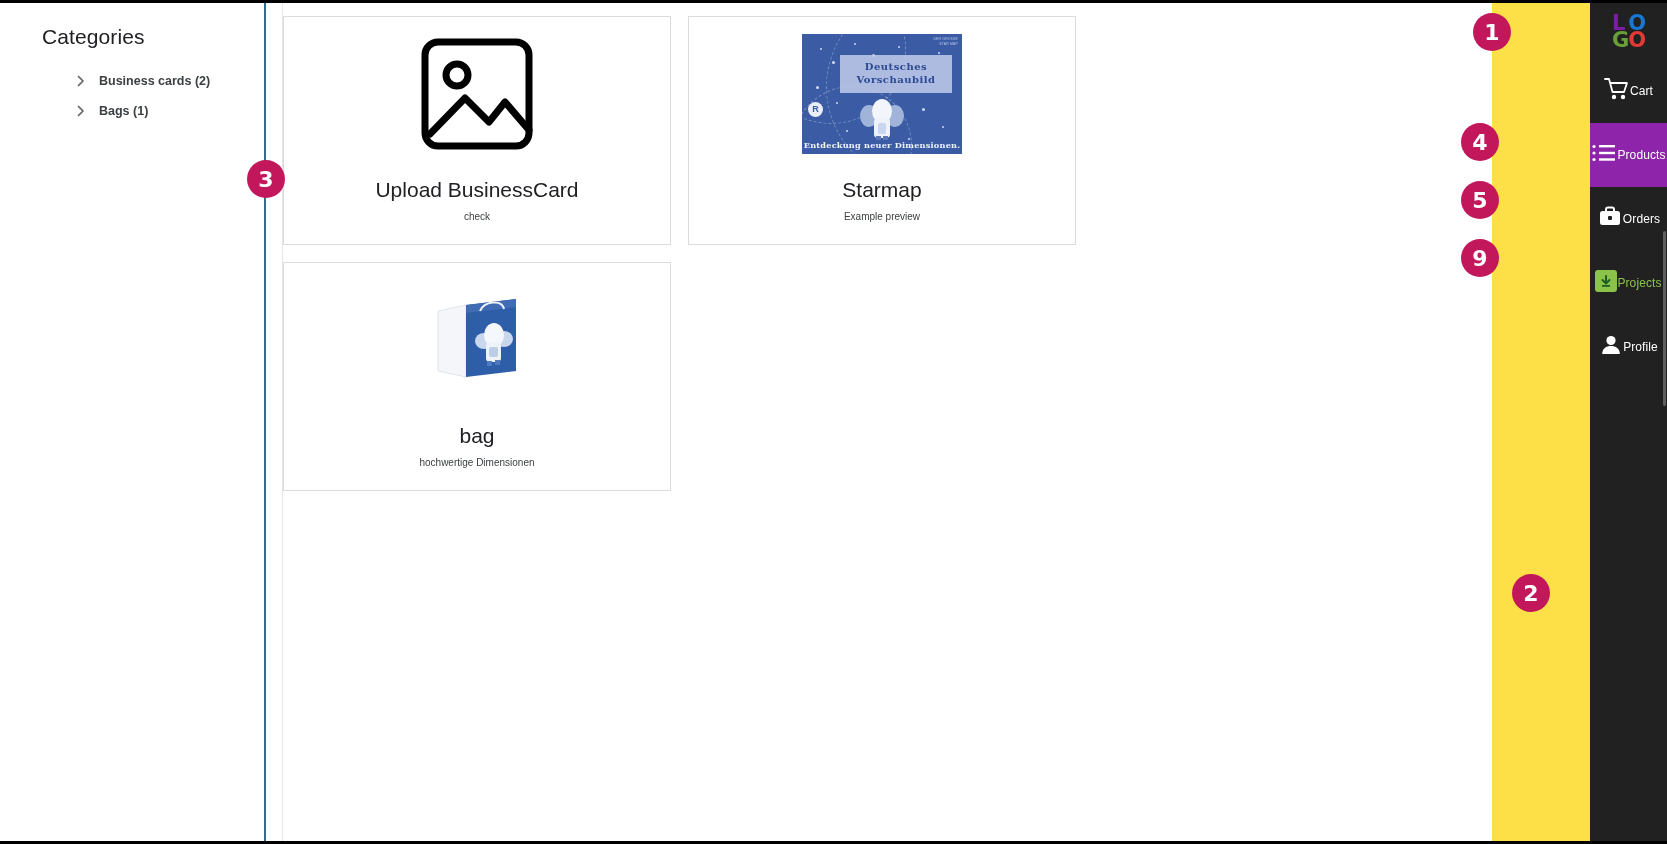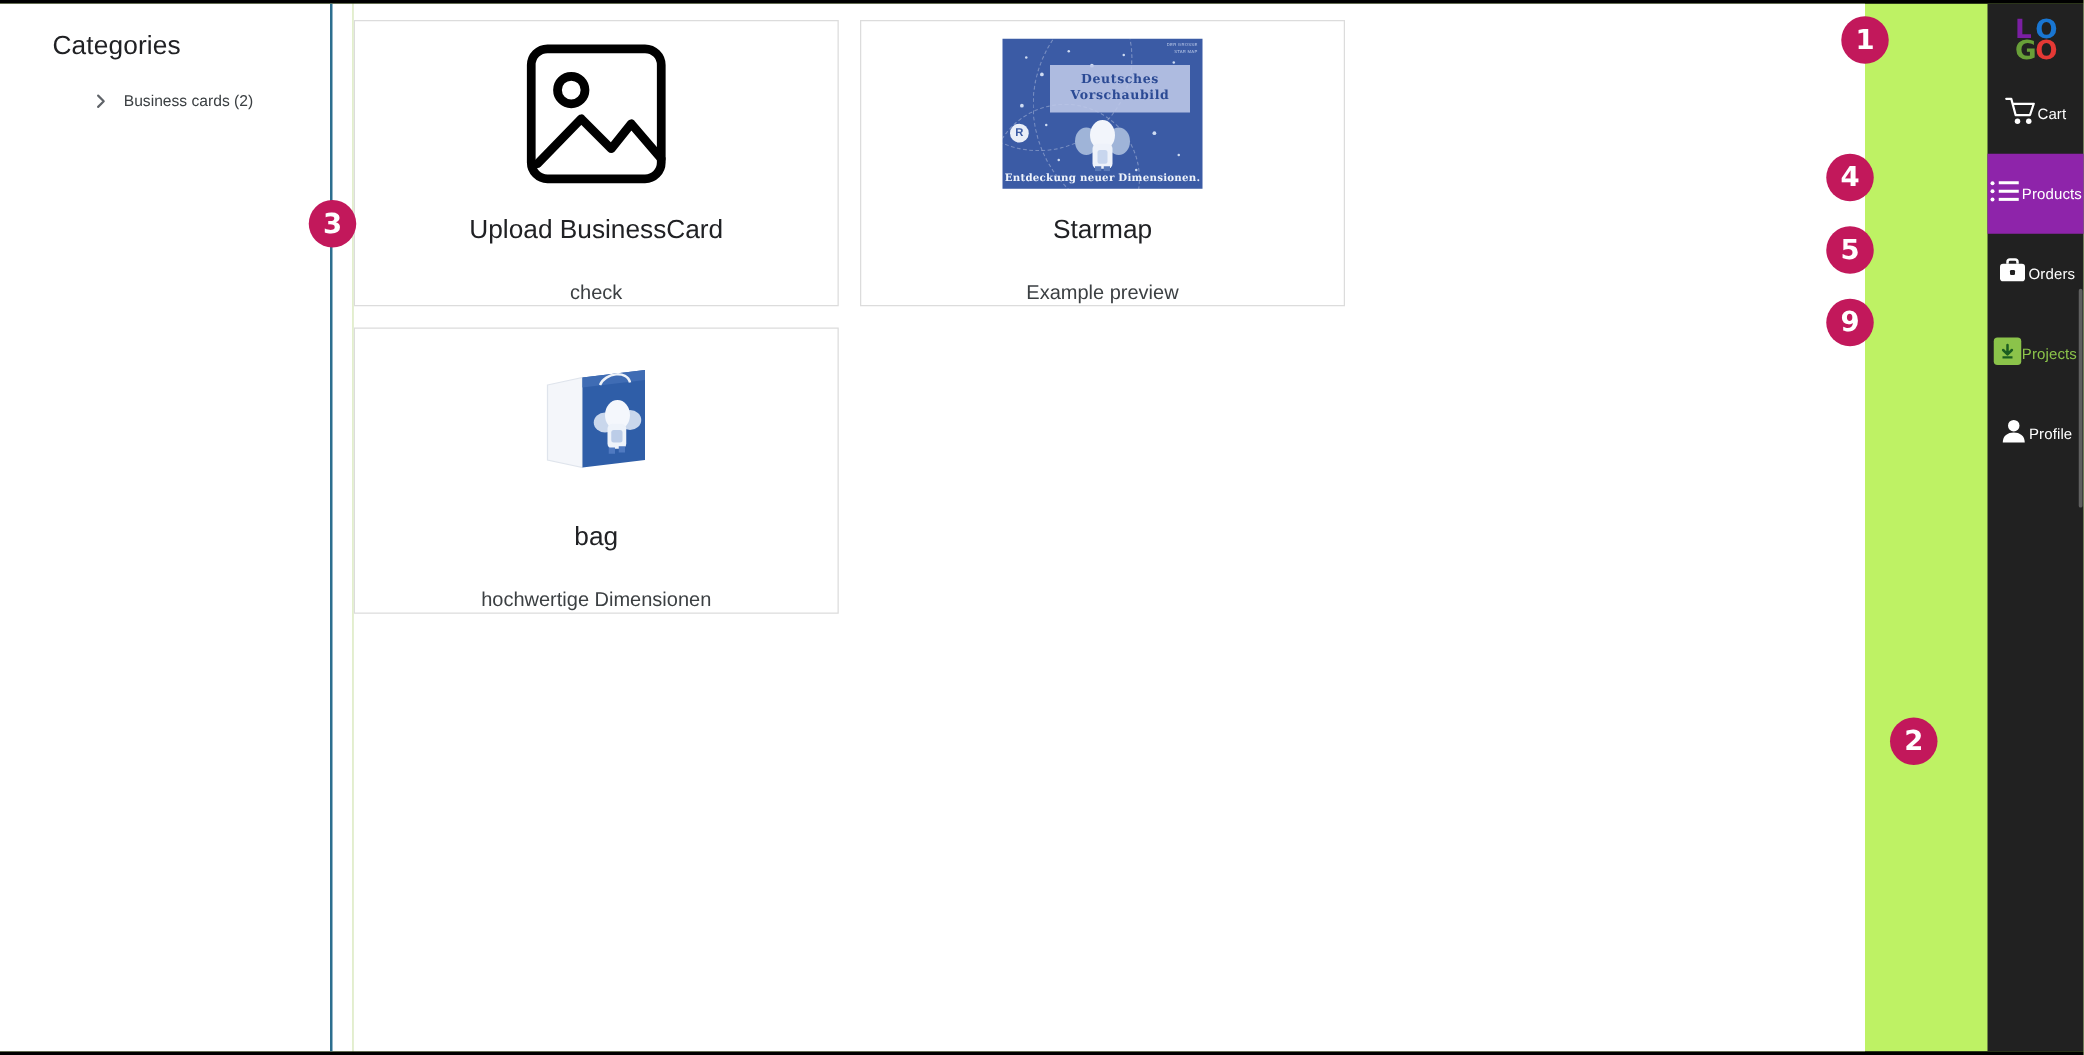--- a/index.html
+++ b/index.html
@@ -9,21 +9,21 @@
     height: 844px;
     background: #ffffff;
     font-family: "Liberation Sans", sans-serif;
     overflow: hidden;
   }
 
   #app {
     position: relative;
     width: 1667px;
     height: 844px;
-    background: #bef264;
+    background: #fde047;
     border-top: 3px solid #000000;
     border-bottom: 3px solid #000000;
   }
 
   
   #sidebar {
     position: absolute;
     left: 0;
     top: 0;
     width: 282px;
@@ -55,20 +55,21 @@
     flex: 0 0 auto;
     position: relative;
     top: 0px;
   }
   .cat-chevron svg { display: block; }
 
   .cat-label {
     font-size: 12.5px;
     color: #3c4043;
     white-space: nowrap;
+    font-weight: bold;
   }
   .cat-item.active .cat-label {
     font-weight: bold;
     color: #202124;
   }
 
   
   #divider {
     position: absolute;
     left: 264px;
@@ -128,23 +129,23 @@
   .card-title {
     font-size: 21px;
     font-weight: 400;
     color: #202124;
     line-height: 1;
     margin-top: 15px;
     text-align: center;
   }
 
   .card-desc {
-    font-size: 16px;
+    font-size: 10px;
     color: #3c4043;
-    margin-top: 32px;
+    margin-top: 11px;
     text-align: right;
   }
 
   
   .ph-icon { width: 120px; height: 120px; }
 
   
   .starmap {
     position: relative;
     width: 160px;
@@ -331,20 +332,28 @@
 
     <div class="cat-item">
       <span class="cat-chevron">
         <svg width="14" height="14" viewBox="0 0 14 14">
           <path d="M4.5 2.5 L9 7 L4.5 11.5" fill="none" stroke="#5f6368" stroke-width="1.7" stroke-linecap="round" stroke-linejoin="round"></path>
         </svg>
       </span>
       <span class="cat-label">Business cards (2)</span>
     </div>
 
+    <div class="cat-item">
+      <span class="cat-chevron">
+        <svg width="14" height="14" viewBox="0 0 14 14">
+          <path d="M4.5 2.5 L9 7 L4.5 11.5" fill="none" stroke="#5f6368" stroke-width="1.7" stroke-linecap="round" stroke-linejoin="round"></path>
+        </svg>
+      </span>
+      <span class="cat-label">Bags (1)</span>
+    </div>
   </div>
 
   <div id="divider"></div>
   <div id="panel-edge"></div>
 
   <div id="content">
     <div id="grid">
 
       <div class="card">
         <div class="card-thumb">

